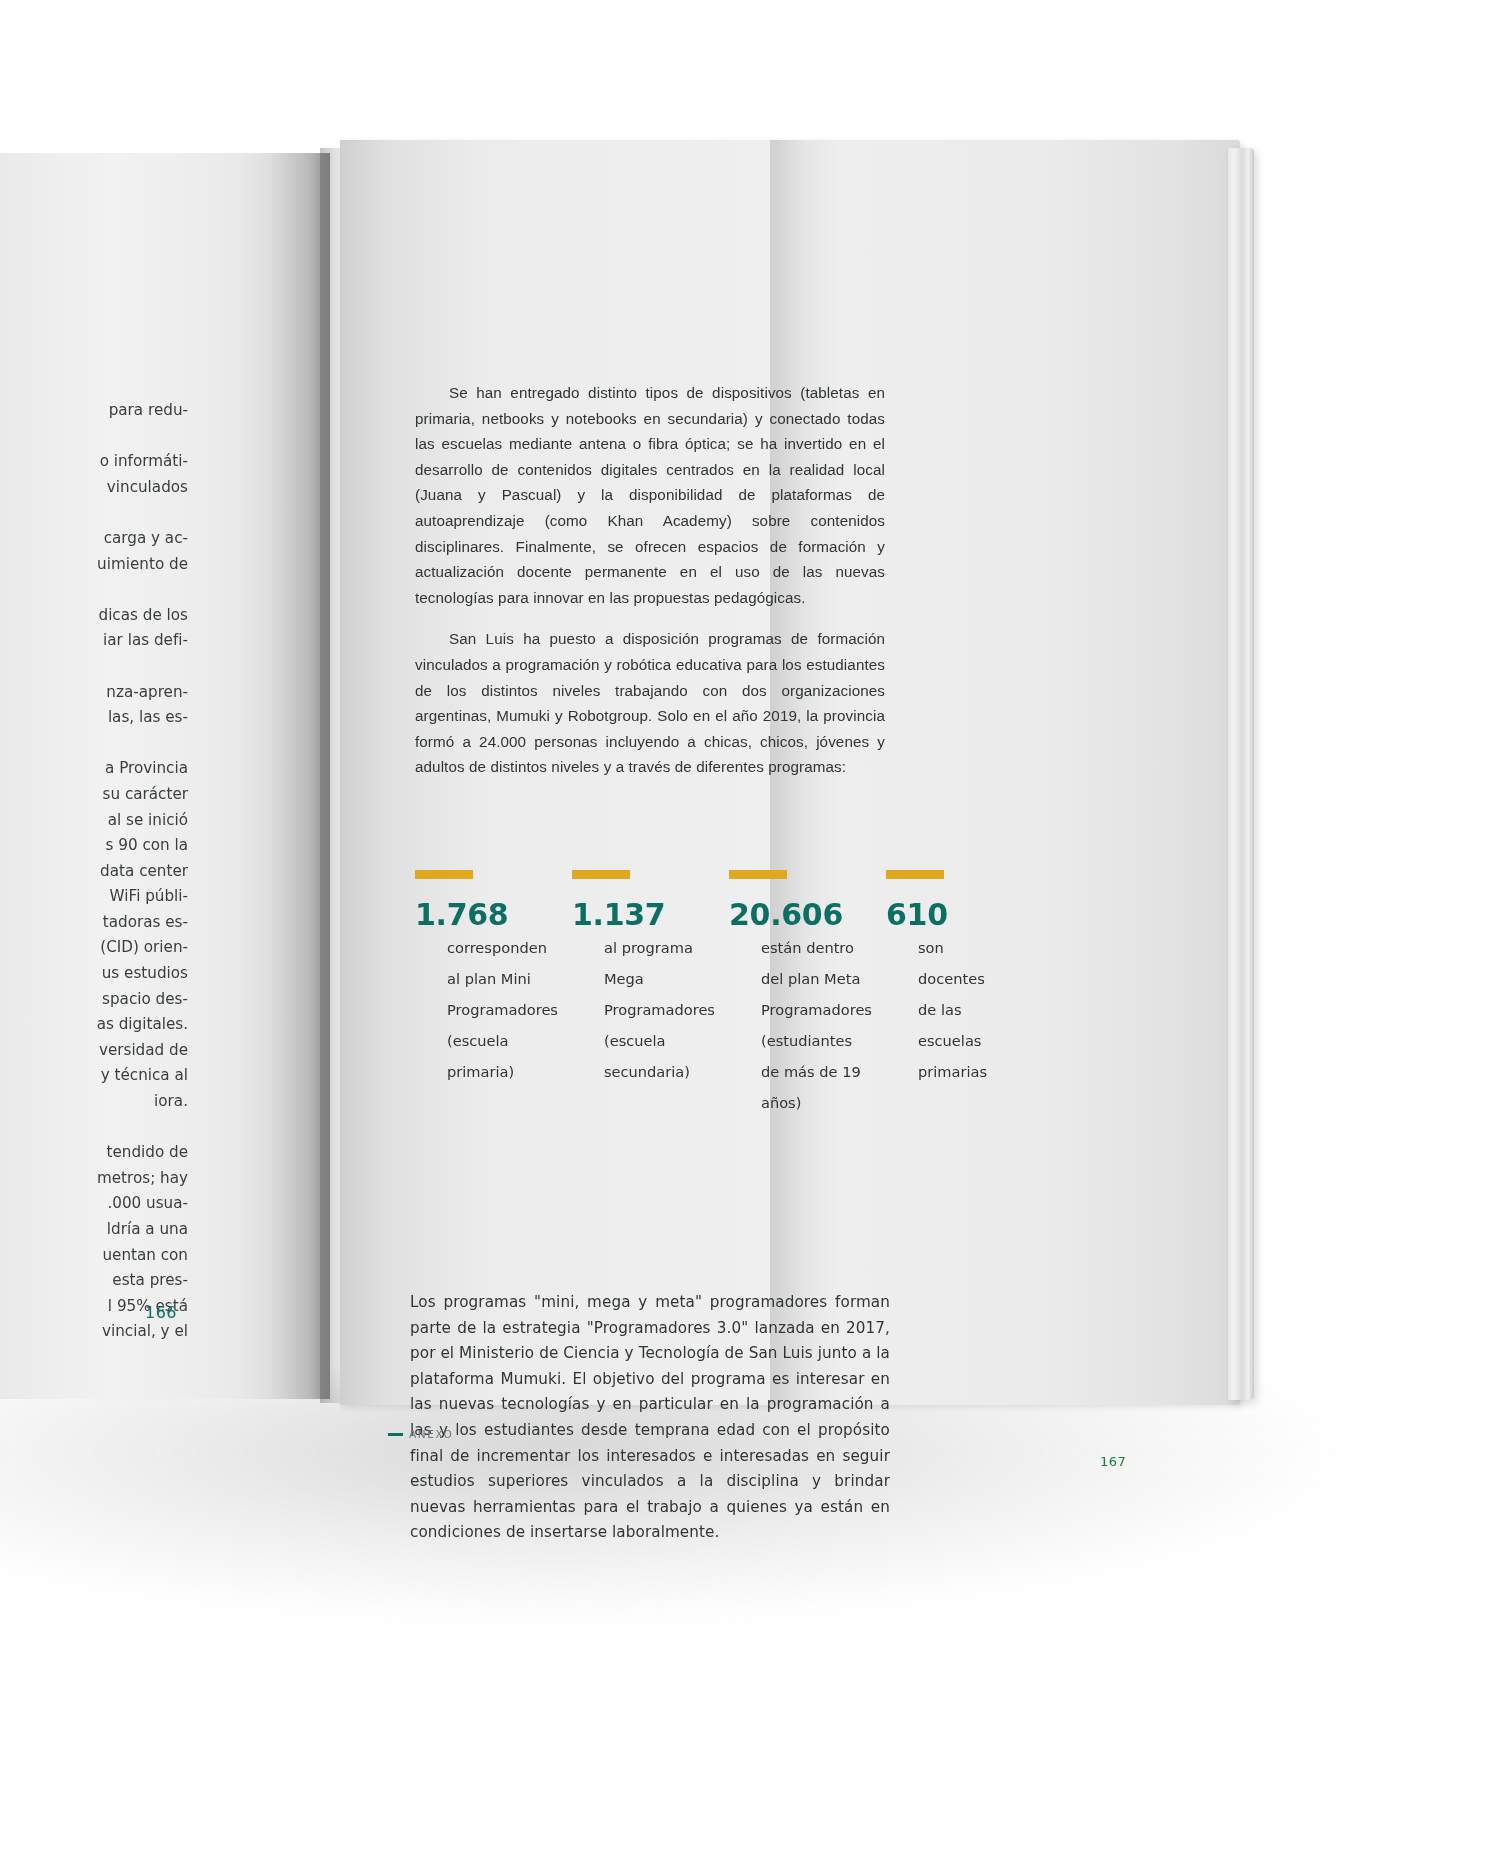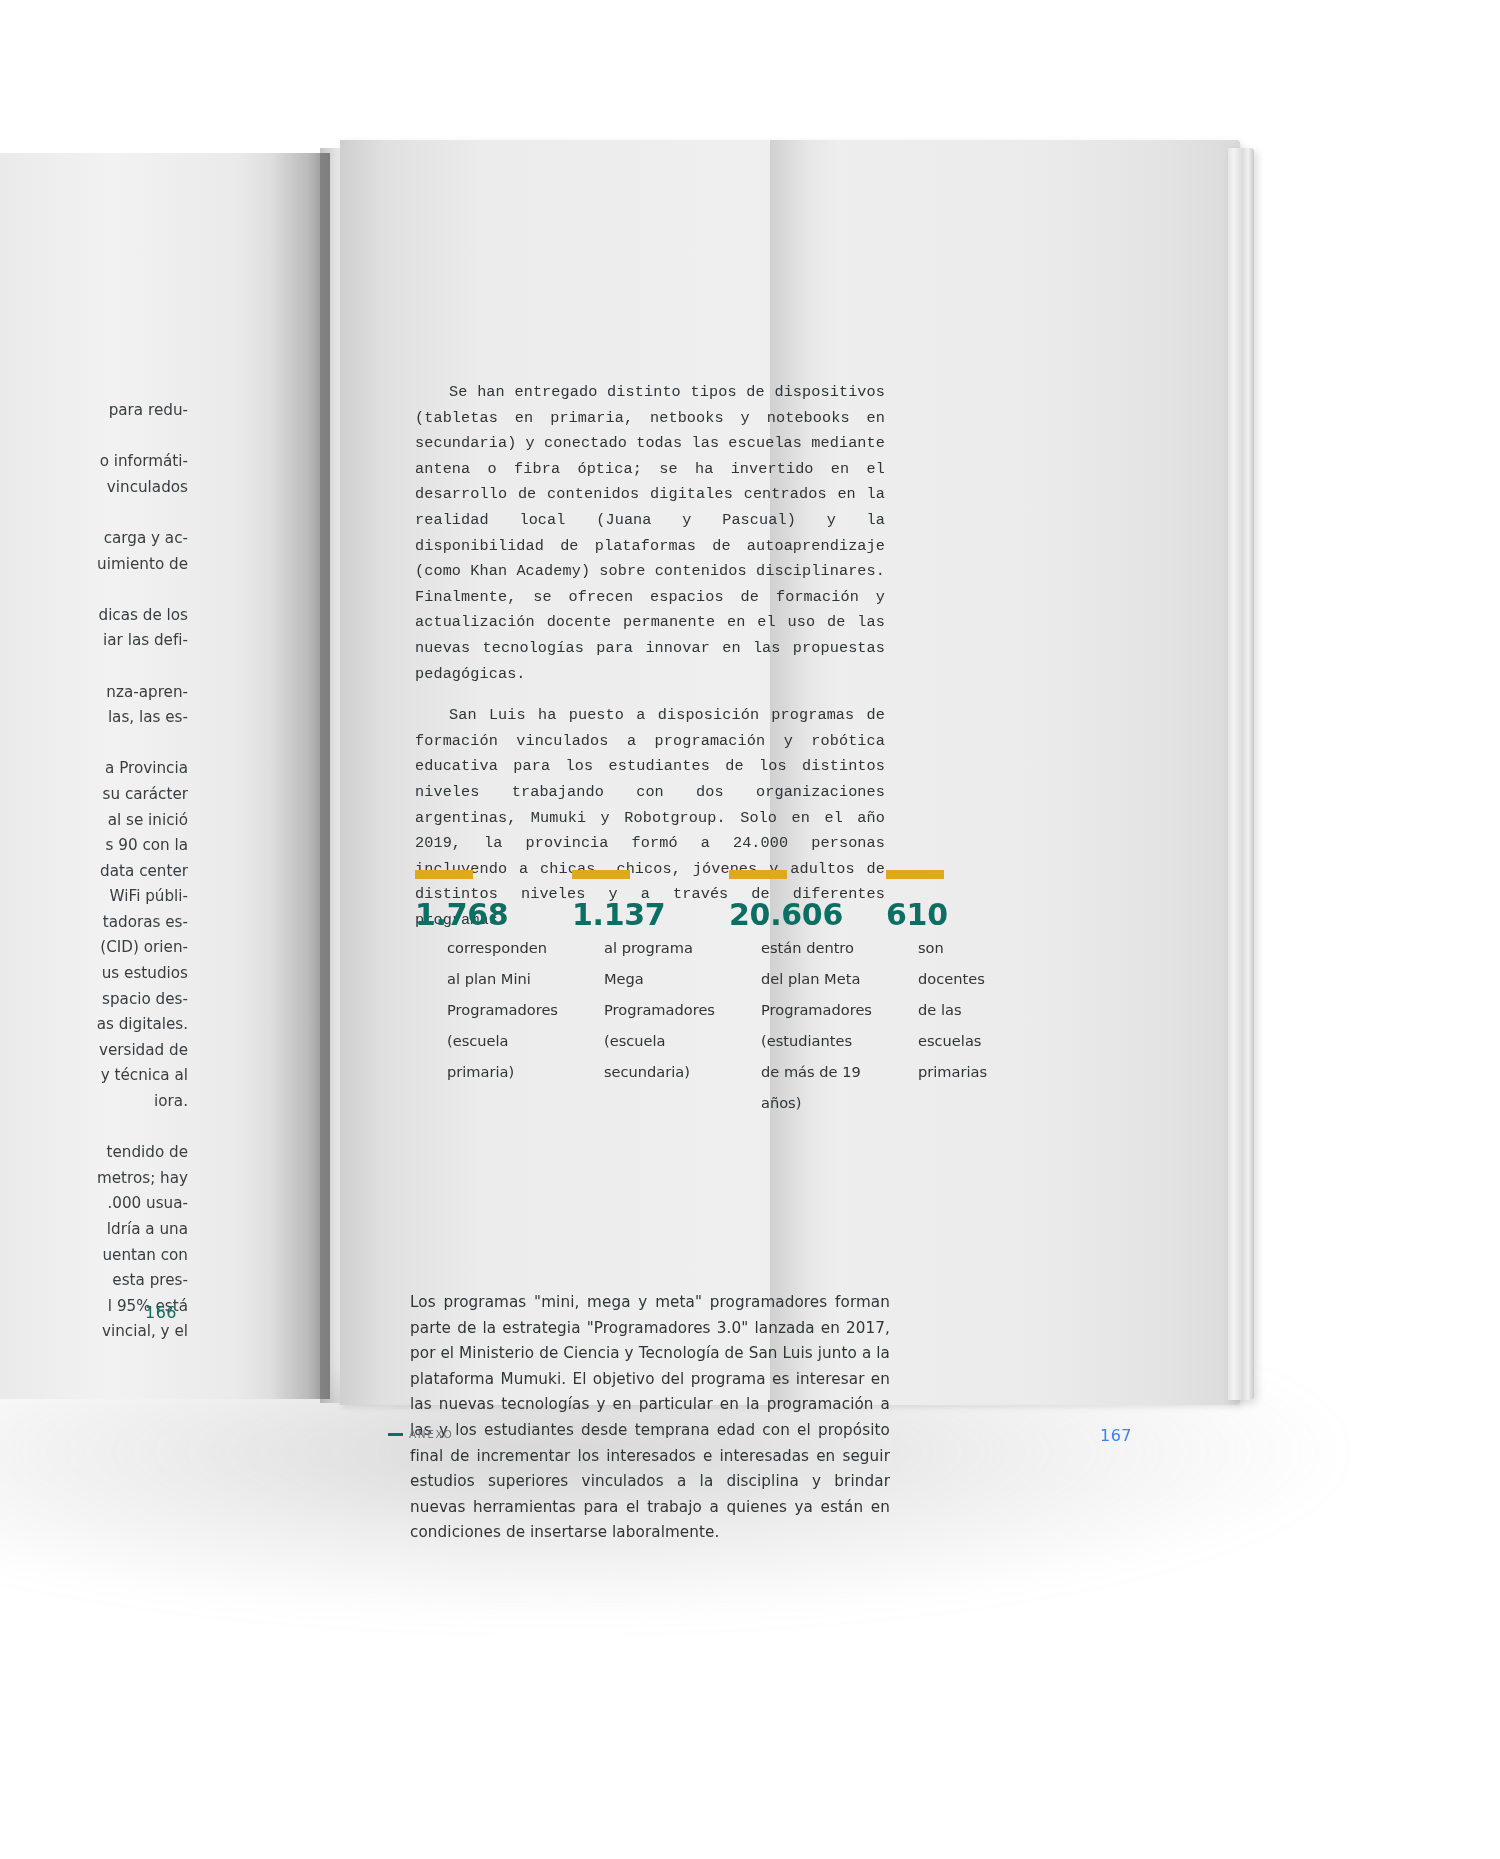--- a/index.html
+++ b/index.html
@@ -101,21 +101,21 @@
     background: linear-gradient(to right, rgba(0,0,0,0.13) 0%, rgba(0,0,0,0.03) 55%, rgba(0,0,0,0) 100%);
     pointer-events: none;
   }
 
   
   .content {
     position: absolute;
     left: 505px;           
     top: 240px;
     width: 470px;
-    font-family: Liberation Mono, monospace;
+    font-family: Liberation Sans, sans-serif;
   }
 
   p.body {
     margin: 0;
     color: #2f3436;
     font-size: 15.2px;
     line-height: 25.6px;
     text-align: justify;
     letter-spacing: 0.1px;
   }
@@ -189,23 +189,23 @@
     background: #0d6e63;
   }
   .footer-label {
     color: #6d7476;
     font-size: 10.5px;
     letter-spacing: 1.6px;
   }
   .folio-right {
     position: absolute;
     left: 1190px;
-    top: 1286px;
-    color: #3b82f6;
-    font-size: 16px;
+    top: 1314px;
+    color: #15803d;
+    font-size: 13px;
     letter-spacing: 0.5px;
   }
 
   
   .left-col {
     position: absolute;
     left: 0px;
     top: 245px;
     width: 300px;
     text-align: right;

